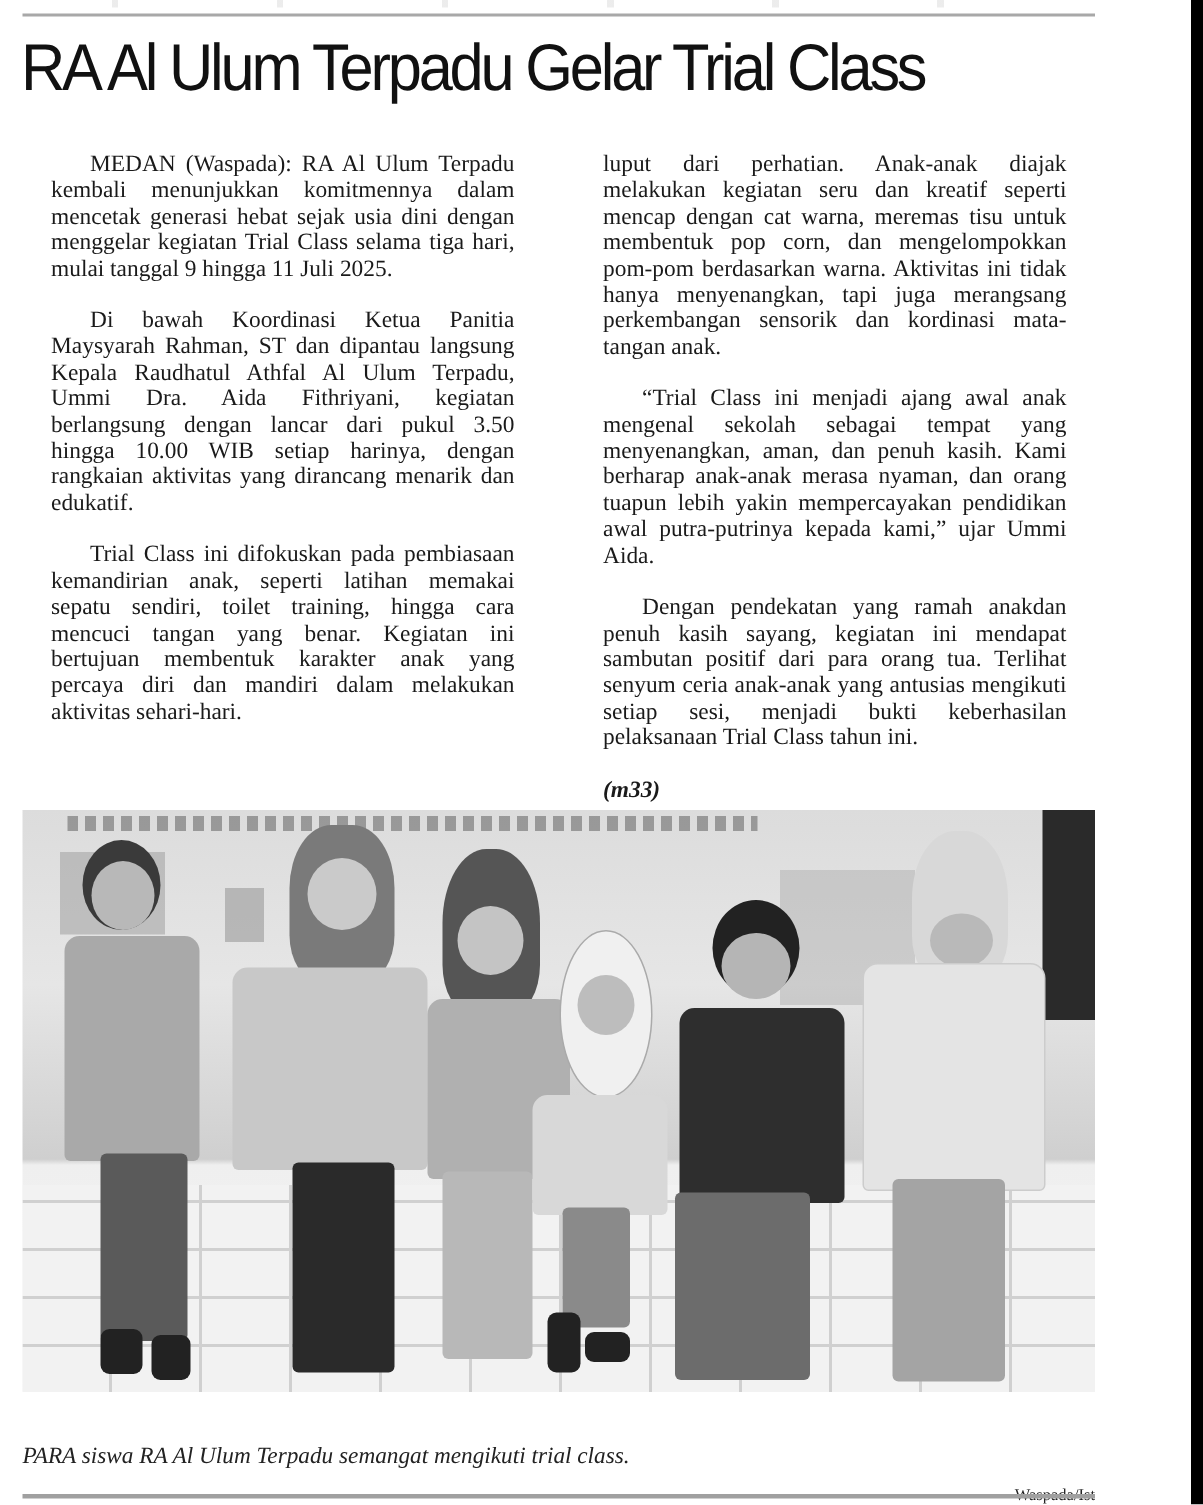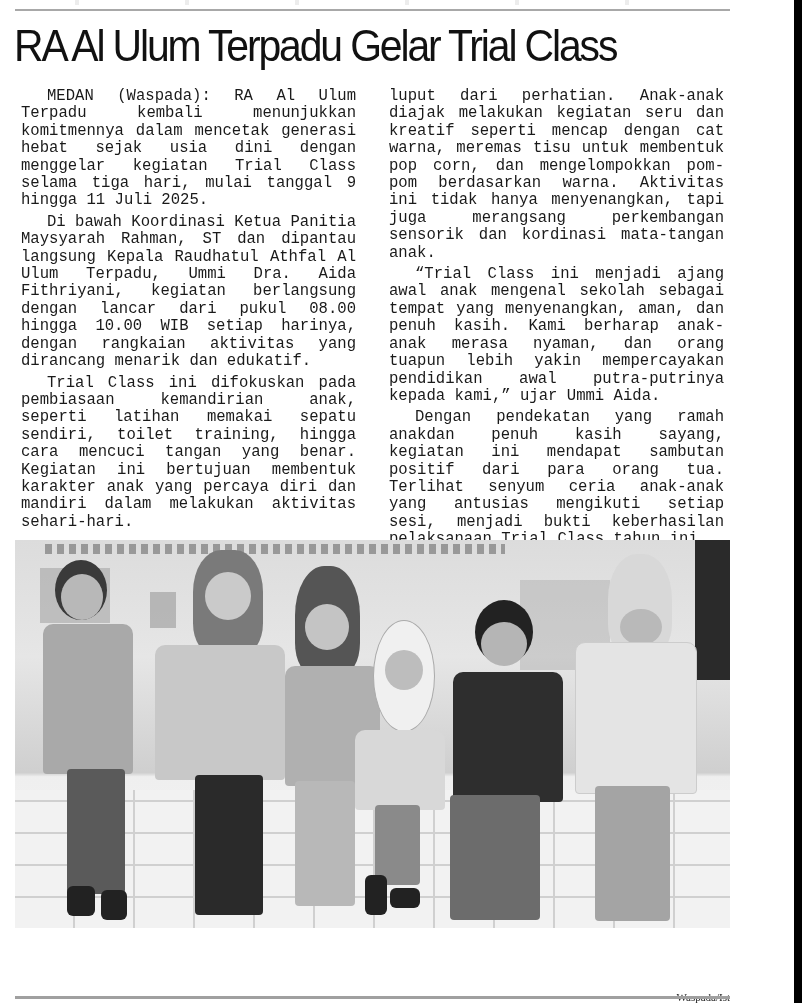--- a/index.html
+++ b/index.html
@@ -9,21 +9,21 @@
     .top-rule { position: absolute; left: 15px; top: 9px; width: 715px; height: 2px; background: #a8a8a8; }
     .top-strip { position: absolute; left: 15px; top: 0; width: 715px; height: 5px; overflow: hidden;
       background: repeating-linear-gradient(90deg, transparent 0 60px, #e0e0e0 60px 64px, transparent 64px 110px); opacity: .6; }
     .headline { position: absolute; left: 14px; top: 22px; width: 720px; margin: 0;
       font-family: "Liberation Sans", sans-serif; font-weight: normal; font-size: 44px; letter-spacing: -2.3px;
       color: #111; line-height: 48px; white-space: nowrap; transform: scaleX(0.93); transform-origin: left top; }
     .col { position: absolute; top: 84px; width: 343px; font-family: "Liberation Serif", serif;
       font-size: 15.6px; line-height: 17.4px; color: #1a1a1a; text-align: justify; }
     .col-left { left: 17px; }
     .col-right { left: 385px; }
-    .col p { margin: 4px; text-indent: 26px; font-family: Liberation Mono, monospace; }
+    .col p { margin: 17px; text-indent: 26px; }
     .col p.noindent { text-indent: 0; }
     .col .sig { font-style: italic; font-weight: bold; }
     .photo { position: absolute; left: 15px; top: 540px; width: 715px; height: 388px; overflow: hidden;
       background: linear-gradient(180deg, #dcdcdc 0%, #e6e6e6 30%, #cfcfcf 60%, #efefef 61%, #f4f4f4 100%); }
     .photo .bunting { position: absolute; left: 30px; top: 4px; width: 460px; height: 10px;
       background: repeating-linear-gradient(90deg, #555 0 7px, transparent 7px 12px); opacity: .5; }
     .photo .floor { position: absolute; left: 0; top: 250px; width: 715px; height: 138px;
       background:
         repeating-linear-gradient(90deg, transparent 0 58px, #d0d0d0 58px 60px),
         repeating-linear-gradient(0deg, transparent 0 30px, #d0d0d0 30px 32px), #f2f2f2; }
@@ -43,21 +43,21 @@
 <body>
 
 <div class="page">
   <div class="top-strip"></div>
   <div class="top-rule"></div>
 
   <h1 class="headline">RA Al Ulum Terpadu Gelar Trial Class</h1>
 
   <div class="col col-left">
     <p>MEDAN (Waspada): RA Al Ulum Terpadu kembali menunjukkan komitmennya dalam mencetak generasi hebat sejak usia dini dengan menggelar kegiatan Trial Class selama tiga hari, mulai tanggal 9 hingga 11 Juli 2025.</p>
-    <p>Di bawah Koordinasi Ketua Panitia Maysyarah Rahman, ST dan dipantau langsung Kepala Raudhatul Athfal Al Ulum Terpadu, Ummi Dra. Aida Fithriyani, kegiatan berlangsung dengan lancar dari pukul 08.00 hingga 10.00 WIB setiap harinya, dengan rangkaian aktivitas yang dirancang menarik dan edukatif.</p>
+    <p>Di bawah Koordinasi Ketua Panitia Maysyarah Rahman, ST dan dipantau langsung Kepala Raudhatul Athfal Al Ulum Terpadu, Ummi Dra. Aida Fithriyani, kegiatan berlangsung dengan lancar dari pukul 3.50 hingga 10.00 WIB setiap harinya, dengan rangkaian aktivitas yang dirancang menarik dan edukatif.</p>
     <p>Trial Class ini difokuskan pada pembiasaan kemandirian anak, seperti latihan memakai sepatu sendiri, toilet training, hingga cara mencuci tangan yang benar. Kegiatan ini bertujuan membentuk karakter anak yang percaya diri dan mandiri dalam melakukan aktivitas sehari-hari.</p>
   </div>
 
   <div class="col col-right">
     <p class="noindent">luput dari perhatian. Anak-anak diajak melakukan kegiatan seru dan kreatif seperti mencap dengan cat warna, meremas tisu untuk membentuk pop corn, dan mengelompokkan pom-pom berdasarkan warna. Aktivitas ini tidak hanya menyenangkan, tapi juga merangsang perkembangan sensorik dan kordinasi mata-tangan anak.</p>
     <p>“Trial Class ini menjadi ajang awal anak mengenal sekolah sebagai tempat yang menyenangkan, aman, dan penuh kasih. Kami berharap anak-anak merasa nyaman, dan orang tuapun lebih yakin mempercayakan pendidikan awal putra-putrinya kepada kami,” ujar Ummi Aida.</p>
     <p>Dengan pendekatan yang ramah anakdan penuh kasih sayang, kegiatan ini mendapat sambutan positif dari para orang tua. Terlihat senyum ceria anak-anak yang antusias mengikuti setiap sesi, menjadi bukti keberhasilan pelaksanaan Trial Class tahun ini.</p>
     <p class="noindent"><span class="sig">(m33)</span></p>
   </div>
 
@@ -110,15 +110,16 @@
 
     <div class="kid" style="left:555px;top:14px;width:130px;height:375px">
       <div class="head" style="left:38px;top:0;width:64px;height:100px;background:#d8d8d8;border-radius:45% 45% 30% 30%"></div>
       <div class="head" style="left:50px;top:55px;width:42px;height:36px;background:#b9b9b9"></div>
       <div class="body" style="left:5px;top:88px;width:120px;height:150px;background:#e4e4e4;border:1px solid #ccc"></div>
       <div class="legs" style="left:25px;top:232px;width:75px;height:135px;background:#a4a4a4"></div>
     </div>
   </div>
 
   <div class="credit">Waspada/Ist</div>
+  <div class="caption">PARA siswa RA Al Ulum Terpadu semangat mengikuti trial class.</div>
   <div class="bottom-rule"></div>
 </div>
 <div class="edge-bar"></div>
 
 </body></html>

